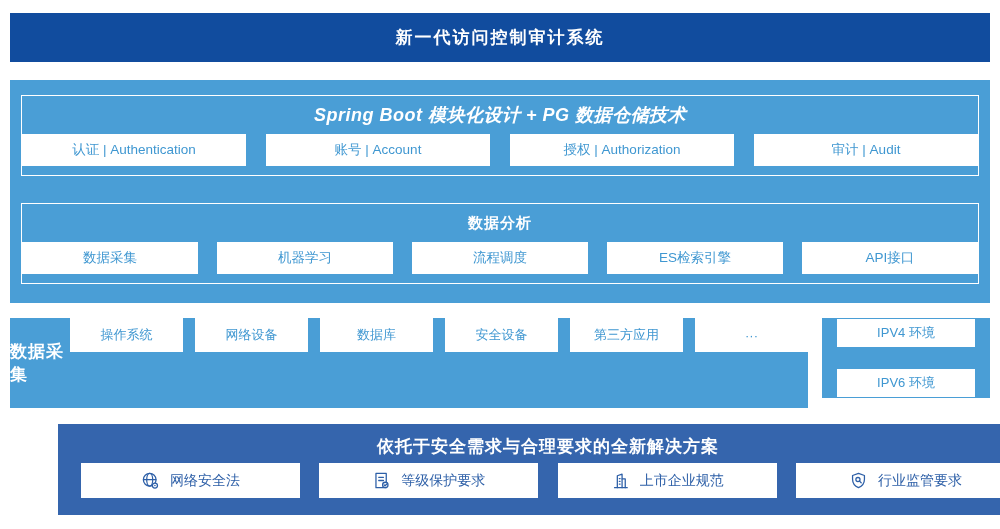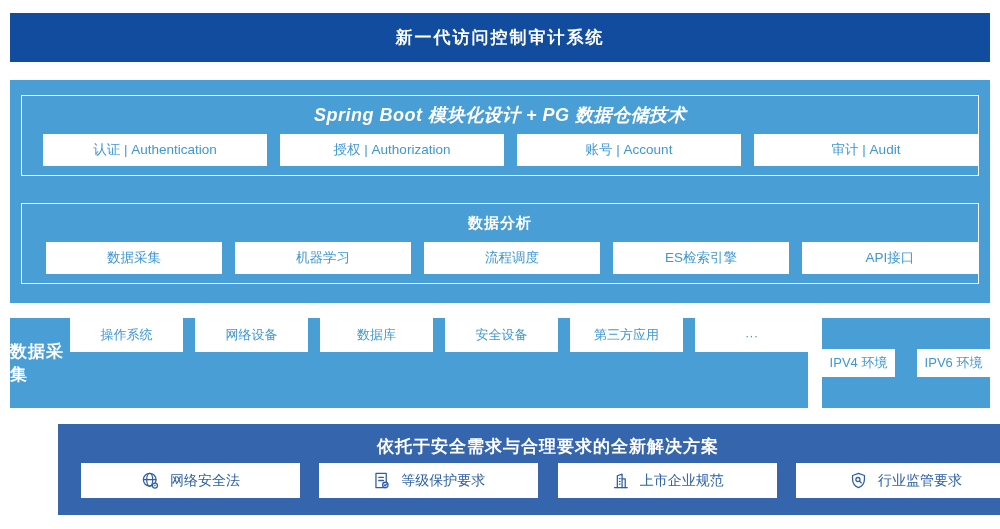--- a/index.html
+++ b/index.html
@@ -24,21 +24,21 @@
   }
   .psection{
     border:1px solid #ffffff;height:81px;
     display:flex;flex-direction:column;box-sizing:border-box;
   }
   .ptitle{
     flex:1;display:flex;align-items:center;justify-content:center;
     color:#fff;font-weight:bold;font-size:15px;letter-spacing:1px;
   }
   .ptitle.italic{font-style:italic;font-size:18px;letter-spacing:0.5px;}
-  .prow{display:flex;justify-content:flex-end;gap:13px;padding-bottom:9px;}
+  .prow{display:flex;justify-content:space-between;gap:13px;padding-bottom:9px;}
   .wbox{
     background:#fff;display:flex;align-items:center;justify-content:center;
     color:#3F97D1;font-size:13.5px;
   }
   .prow .wbox{width:224px;height:32px;}
   .prow.five .wbox{width:176px;}
 
   
   .collect{
     left:10px;top:318px;width:798px;height:90px;background:#4A9ED6;
@@ -46,22 +46,22 @@
   }
   .ctitle{
     flex:1;display:flex;align-items:center;justify-content:center;
     color:#fff;font-weight:bold;font-size:17px;letter-spacing:1px;
   }
   .crow{display:flex;justify-content:center;gap:12px;padding-bottom:19px;}
   .crow .wbox{width:113px;height:34px;font-size:13px;}
 
   
   .env{
-    left:822px;top:318px;width:168px;height:90px;background:#4A9ED6;
-    display:flex;align-items:center;justify-content:center;gap:22px;
+    left:822px;top:318px;width:168px;height:80px;background:#4A9ED6;
+    display:flex;flex-direction:column;align-items:center;justify-content:center;gap:22px;
   }
   .env .wbox{width:138px;height:28px;font-size:13px;}
 
   
   .solution{
     left:10px;top:424px;width:980px;height:91px;background:#3565AD;
     padding:6px 23px 17px;display:flex;flex-direction:column;margin-left:48px;
   }
   .stitle{
     flex:1;display:flex;align-items:center;justify-content:center;
@@ -82,22 +82,22 @@
 <div class="abs banner">
   <span>新一代访问控制审计系统</span>
 </div>
 
 <div class="abs platform">
 
   <div class="psection">
     <div class="ptitle italic">Spring Boot 模块化设计 + PG 数据仓储技术</div>
     <div class="prow">
       <div class="wbox">认证 | Authentication</div>
+      <div class="wbox">账号 | Account</div>
       <div class="wbox">授权 | Authorization</div>
-      <div class="wbox">账号 | Account</div>
       <div class="wbox">审计 | Audit</div>
     </div>
   </div>
 
   <div class="psection">
     <div class="ptitle">数据分析</div>
     <div class="prow five">
       <div class="wbox">数据采集</div>
       <div class="wbox">机器学习</div>
       <div class="wbox">流程调度</div>

